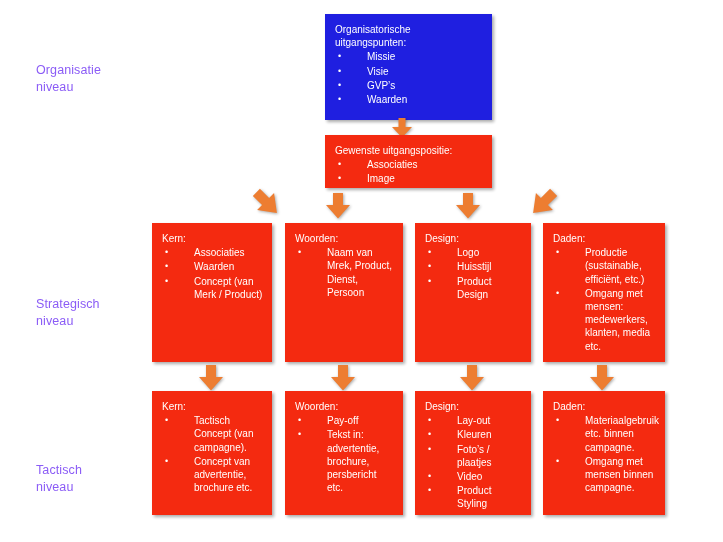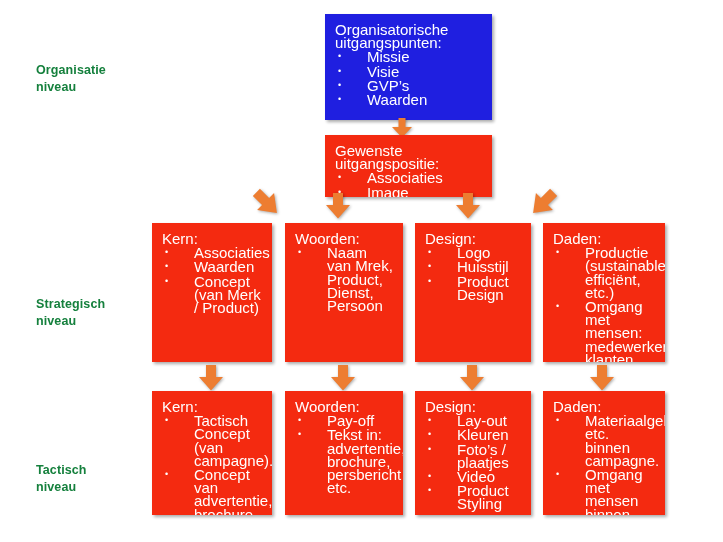--- a/index.html
+++ b/index.html
@@ -21,36 +21,35 @@
     left: 0; top: 0;
     width: 723px;
     height: 542px;
   }
 
   
   .level-label {
     position: absolute;
     font-size: 12.5px;
     line-height: 17px;
-    color: #15803d;
+    color: #8b5cf6;
     white-space: pre-line;
     letter-spacing: .1px;
-    font-weight: bold;
   }
   #label-organisatie { left: 36px; top: 62px; }
   #label-strategisch { left: 36px; top: 296px; }
   #label-tactisch    { left: 36px; top: 462px; }
 
   
   .box {
     position: absolute;
     box-sizing: border-box;
     padding: 9px 8px 8px 10px;
     color: #ffffff;
-    font-size: 15px;
+    font-size: 10px;
     line-height: 13.2px;
     box-shadow: 2px 2px 3px rgba(0,0,0,0.33);
     overflow: hidden;
   }
   .box.blue { background: #1f1fe0; }
   .box.red  { background: #f42a10; }
 
   .box-title {
     display: block;
     margin: 0 0 1px 0;
@@ -69,21 +68,21 @@
     content: "•";
     position: absolute;
     left: 3px;
     top: 0;
     font-size: 9px;
     line-height: 13.2px;
   }
 
   
   #box-organisatorische { left: 325px; top: 14px;  width: 167px; height: 106px; }
-  #box-gewenste         { left: 325px; top: 135px; width: 167px; height: 62px;  }
+  #box-gewenste         { left: 325px; top: 135px; width: 167px; height: 53px;  }
 
   #box-strat-kern     { left: 152px; top: 223px; width: 120px; height: 139px; }
   #box-strat-woorden  { left: 285px; top: 223px; width: 118px; height: 139px; }
   #box-strat-design   { left: 415px; top: 223px; width: 116px; height: 139px; }
   #box-strat-daden    { left: 543px; top: 223px; width: 122px; height: 139px; }
 
   #box-tact-kern      { left: 152px; top: 391px; width: 120px; height: 124px; }
   #box-tact-woorden   { left: 285px; top: 391px; width: 118px; height: 124px; }
   #box-tact-design    { left: 415px; top: 391px; width: 116px; height: 124px; }
   #box-tact-daden     { left: 543px; top: 391px; width: 122px; height: 124px; }

